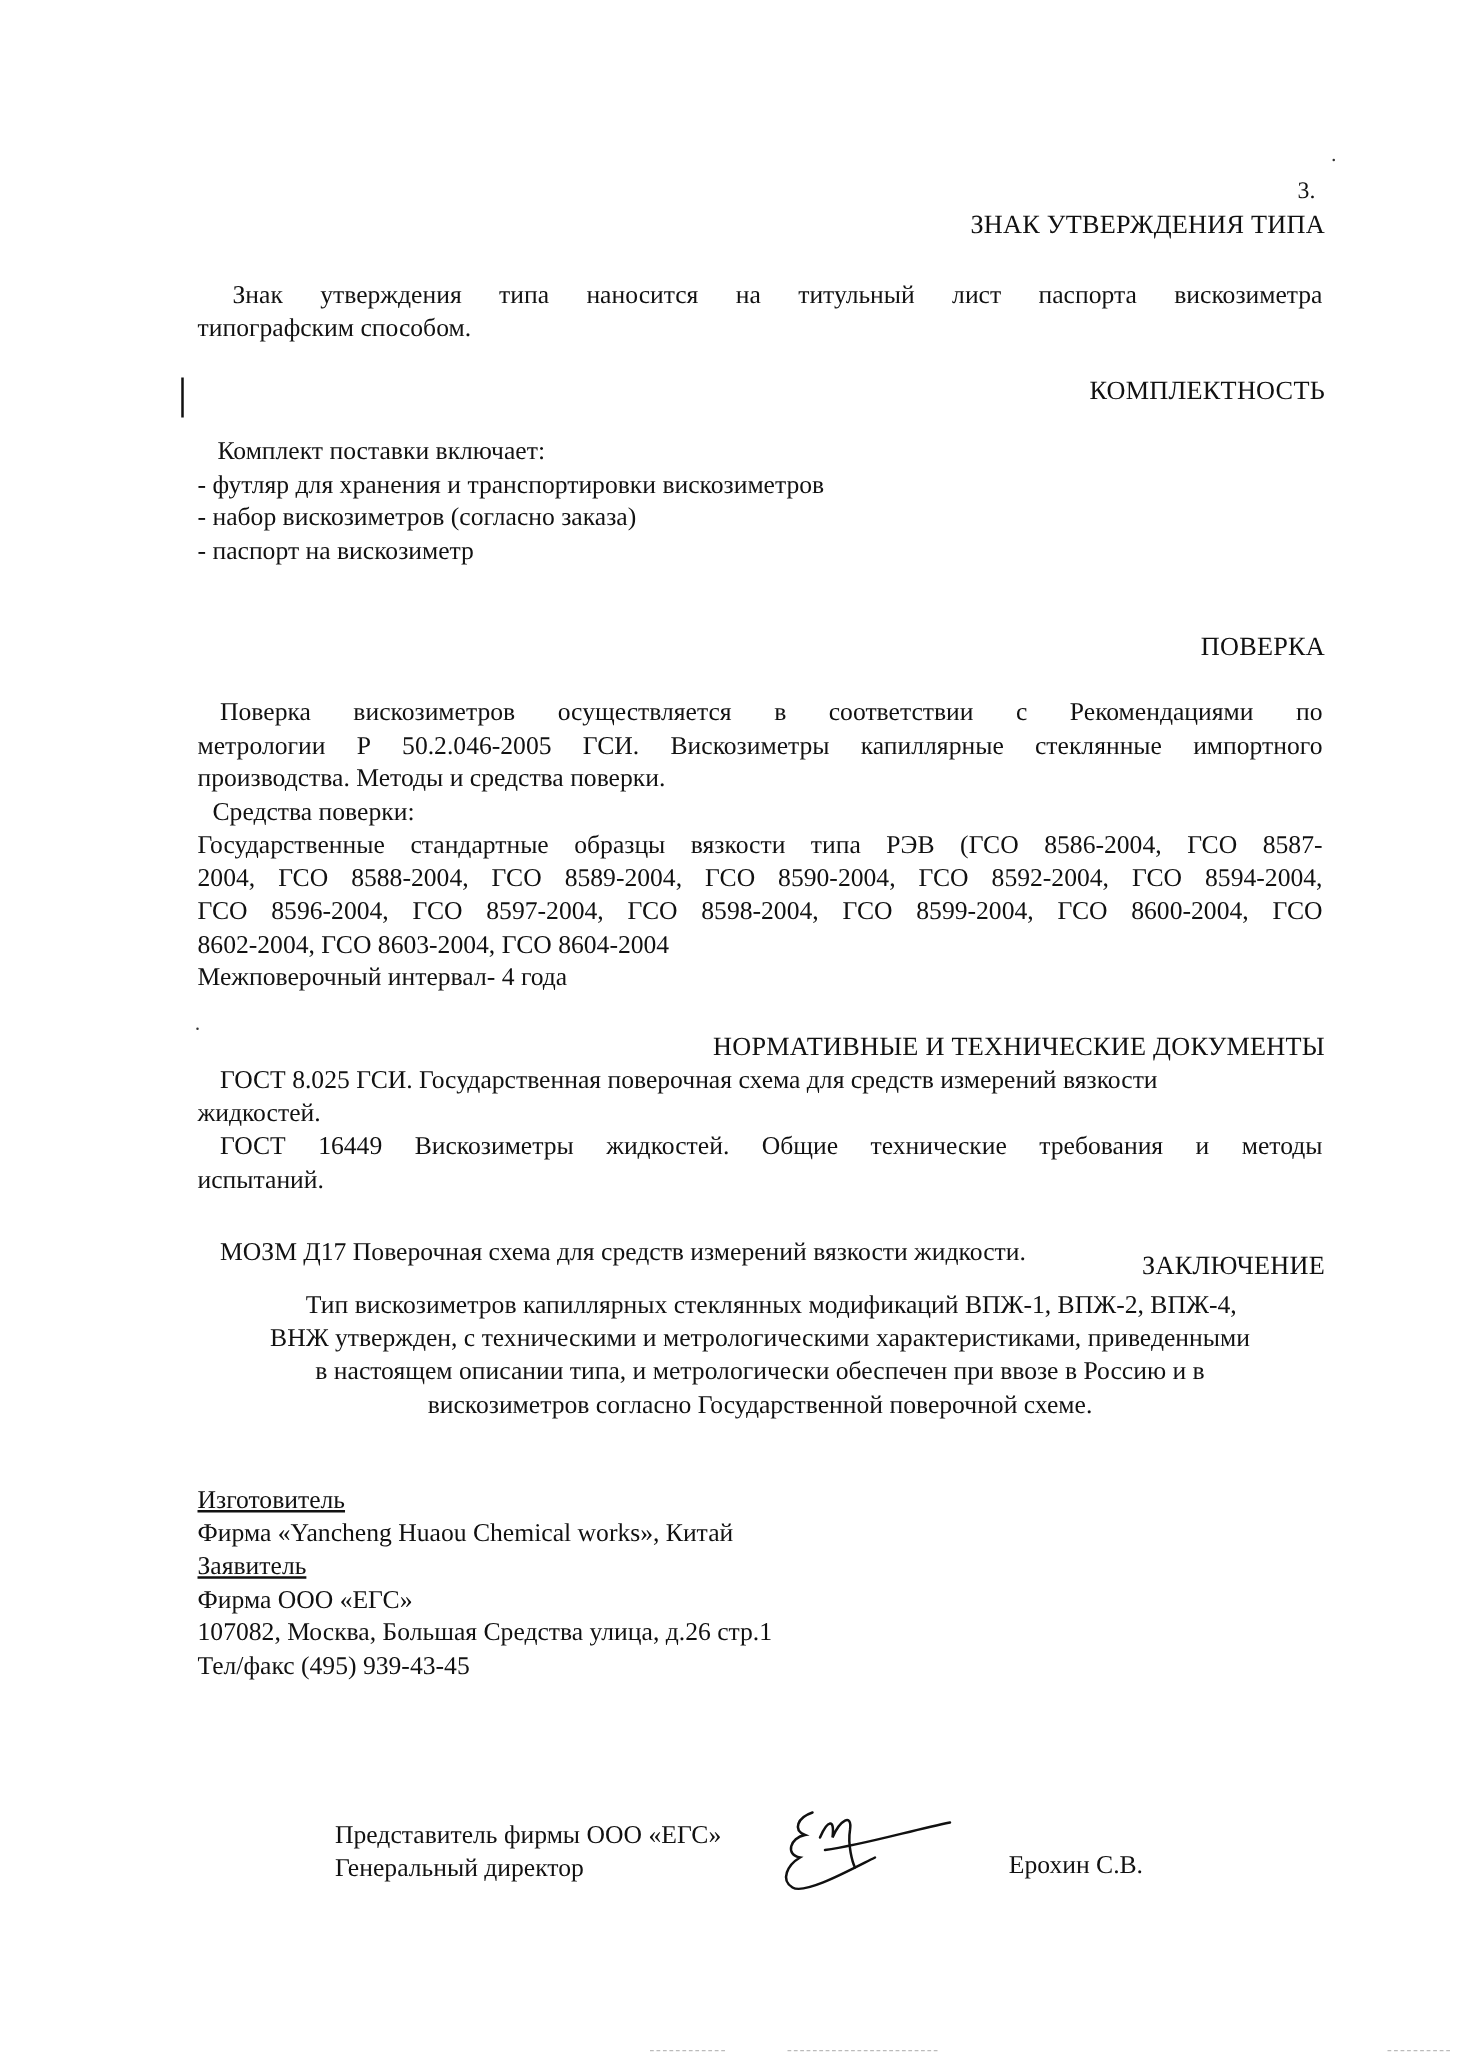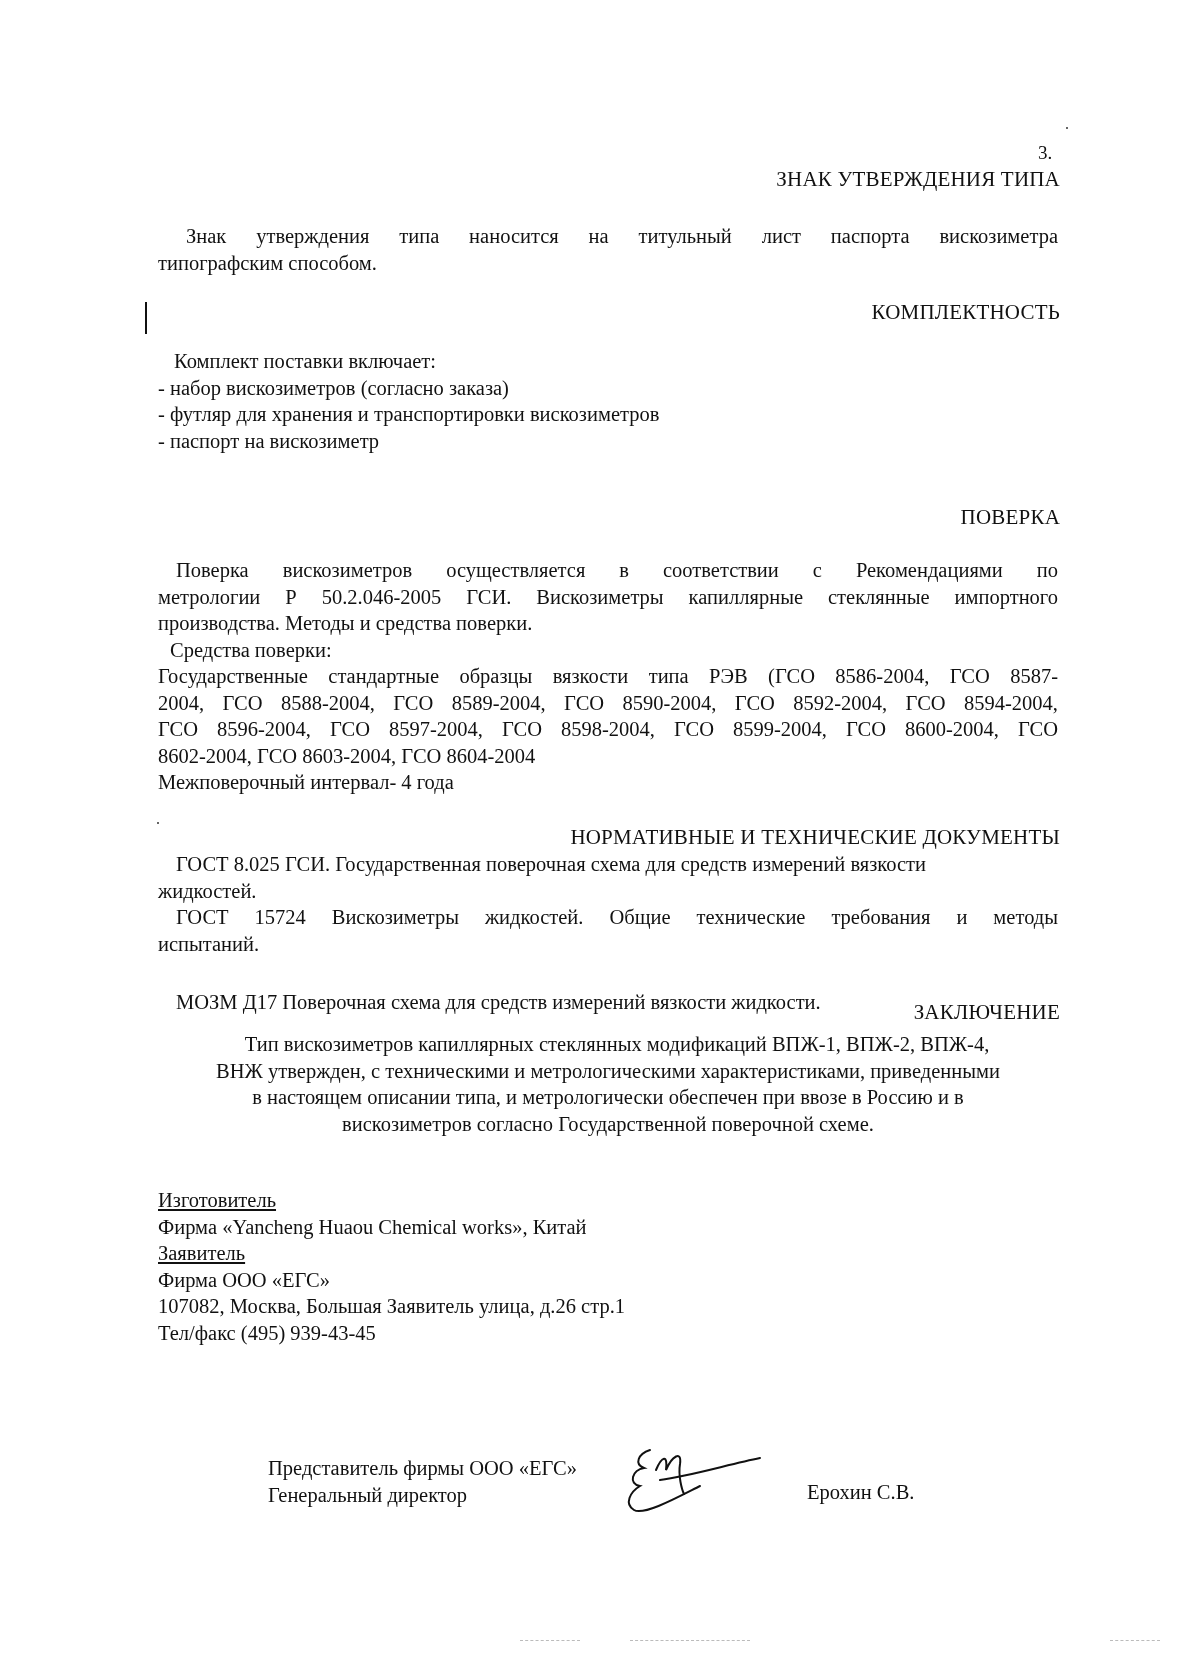--- a/index.html
+++ b/index.html
@@ -101,61 +101,61 @@
   <div class="heading" style="top:167px;">ЗНАК УТВЕРЖДЕНИЯ ТИПА</div>
   <div class="para" style="top:223px;">
     <span class="justify-line indent">Знак утверждения типа наносится на титульный лист   паспорта вискозиметра</span>
     <span class="line">типографским способом.</span>
   </div>
 
   <div class="margin-bar"></div>
   <div class="heading" style="top:300px;">КОМПЛЕКТНОСТЬ</div>
   <div class="para" style="top:348px;">
     <span class="line indent-sm" style="padding-left:16px;">Комплект поставки  включает:</span>
+    <span class="line">- футляр для хранения и транспортировки вискозиметров</span>
     <span class="line">- набор вискозиметров (согласно заказа)</span>
-    <span class="line">- футляр для хранения и транспортировки вискозиметров</span>
     <span class="line">- паспорт на вискозиметр</span>
   </div>
 
   <div class="heading" style="top:505px;">ПОВЕРКА</div>
   <div class="para" style="top:557px;">
     <span class="justify-line indent-sm" style="padding-left:18px;">Поверка вискозиметров осуществляется в   соответствии   с Рекомендациями по</span>
     <span class="justify-line">метрологии Р 50.2.046-2005   ГСИ. Вискозиметры капиллярные стеклянные импортного</span>
     <span class="line">производства. Методы и средства поверки.</span>
     <span class="line" style="padding-left:12px;">Средства поверки:</span>
     <span class="justify-line">Государственные стандартные образцы вязкости типа РЭВ (ГСО 8586-2004, ГСО 8587-</span>
     <span class="justify-line">2004, ГСО 8588-2004, ГСО 8589-2004, ГСО 8590-2004, ГСО 8592-2004, ГСО 8594-2004,</span>
     <span class="justify-line">ГСО 8596-2004, ГСО 8597-2004, ГСО 8598-2004, ГСО 8599-2004, ГСО 8600-2004, ГСО</span>
     <span class="line">8602-2004, ГСО 8603-2004, ГСО 8604-2004</span>
     <span class="line">Межповерочный интервал-  4 года</span>
   </div>
 
   <div class="heading" style="top:825px;">НОРМАТИВНЫЕ  И ТЕХНИЧЕСКИЕ ДОКУМЕНТЫ</div>
   <div class="para" style="top:851px;">
     <span class="line" style="padding-left:18px;">ГОСТ 8.025   ГСИ. Государственная поверочная схема для средств  измерений вязкости</span>
     <span class="line">жидкостей.</span>
-    <span class="justify-line" style="padding-left:18px;">ГОСТ 15724 Вискозиметры жидкостей. Общие технические требования и методы</span>
+    <span class="justify-line" style="padding-left:18px;">ГОСТ 16449 Вискозиметры жидкостей. Общие технические требования и методы</span>
     <span class="line">испытаний.</span>
     <span class="line" style="padding-left:18px;margin-top:32px;">МОЗМ Д17  Поверочная схема для средств измерений вязкости жидкости.</span>
   </div>
 
   <div class="heading" style="top:1000px;">ЗАКЛЮЧЕНИЕ</div>
   <div class="para" style="top:1031px; text-align:center;">
     <span class="line" style="padding-left:18px;">Тип  вискозиметров капиллярных стеклянных модификаций ВПЖ-1, ВПЖ-2, ВПЖ-4,</span>
     <span class="line">ВНЖ утвержден,  с техническими и метрологическими  характеристиками, приведенными</span>
     <span class="line">в настоящем  описании типа, и метрологически обеспечен при ввозе в Россию и в</span>
     <span class="line">вискозиметров согласно Государственной поверочной схеме.</span>
   </div>
 
   <div class="para" style="top:1187px; text-align:left;">
     <span class="line underline">Изготовитель</span>
     <span class="line">Фирма  «Yancheng Huaou Chemical works», Китай</span>
     <span class="line underline">Заявитель</span>
     <span class="line">Фирма ООО «ЕГС»</span>
-    <span class="line">107082, Москва, Большая Заявитель улица, д.26  стр.1</span>
+    <span class="line">107082, Москва, Большая Средства улица, д.26  стр.1</span>
     <span class="line">Тел/факс (495) 939-43-45</span>
   </div>
 
   <div class="sig-block">
     <span class="line">Представитель фирмы ООО «ЕГС»</span>
     <span class="line">Генеральный директор</span>
   </div>
 
   <svg class="signature" viewBox="0 0 150 80">
     <path d="M30 10 C 18 14, 14 24, 24 28 C 12 30, 8 44, 20 46 C 10 52, 4 64, 14 70 C 24 76, 60 56, 80 46" fill="none" stroke="#111" stroke-width="2" stroke-linecap="round"></path>

